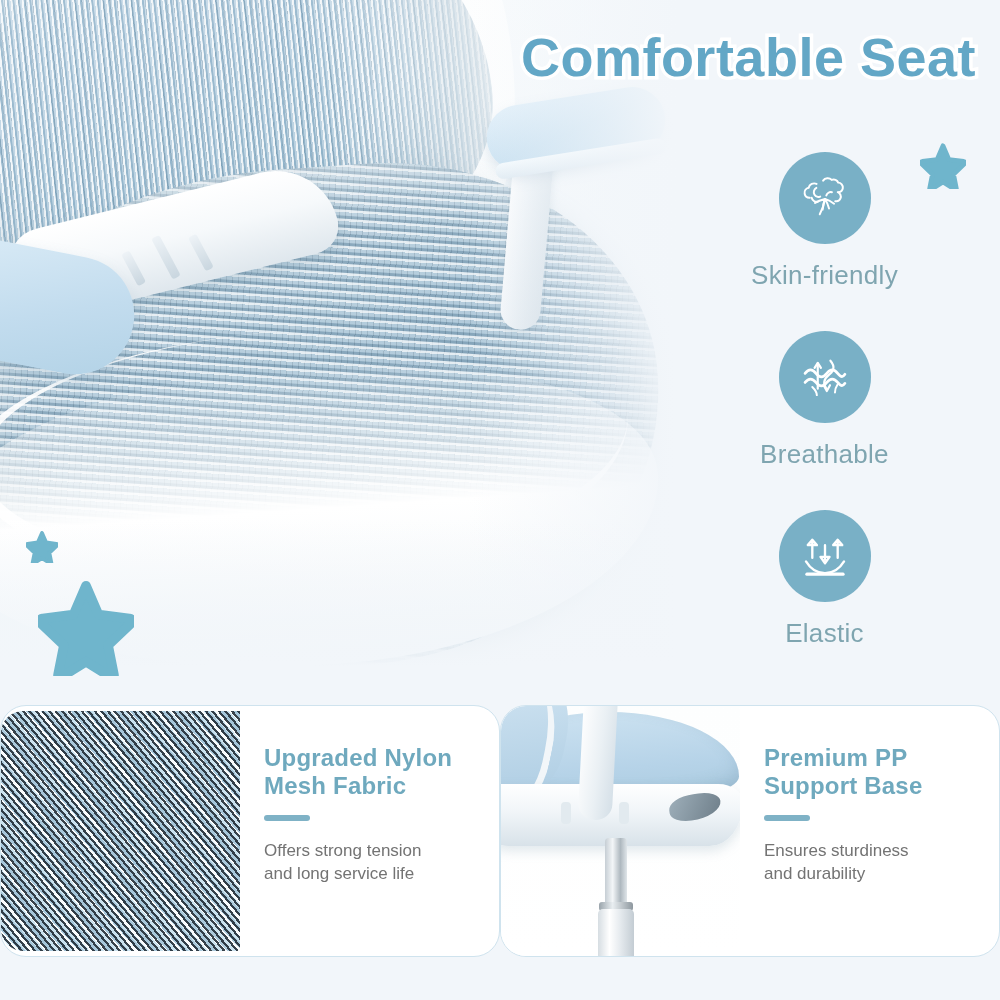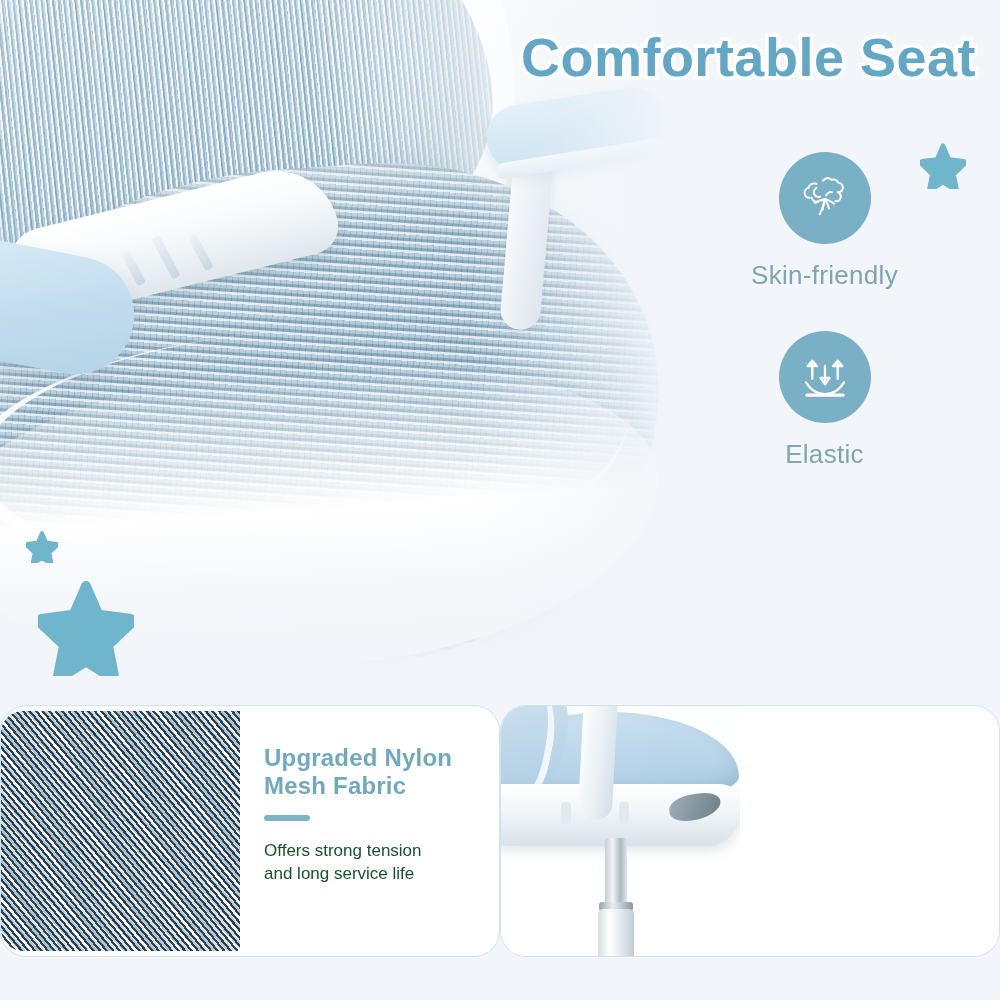--- a/index.html
+++ b/index.html
@@ -185,21 +185,21 @@
     display:flex;
     overflow:hidden;
   }
   .card-media { width:48%; position:relative; overflow:hidden; }
   .card-body { flex:1; padding:38px 20px 0 24px; }
   .card-title {
     font-size:24px; font-weight:bold; line-height:1.18;
     color:#6FA9BE; white-space:pre-line; letter-spacing:.2px;
   }
   .card-rule { width:46px; height:6px; border-radius:3px; background:#7FB2C6; margin:14px 0 18px 0; }
-  .card-desc { font-size:17px; line-height:1.4; color:#14532d; white-space:pre-line; }
+  .card-desc { font-size:17px; line-height:1.4; color:#737373; white-space:pre-line; }
 
   
   .mesh-macro {
     position:absolute; left:0; top:5px; right:-2px; bottom:5px;
     border-radius:22px 0 0 22px;
     background:
       repeating-linear-gradient(50deg,
         rgba(25,35,45,.85) 0px, rgba(25,35,45,.85) 2.2px,
         rgba(255,255,255,0) 2.2px, rgba(255,255,255,0) 5px),
       repeating-linear-gradient(48deg,
@@ -316,20 +316,35 @@
           <path d="M45.6 25.8c2.6 1 4 4.1 2.9 6.7-.9 2.2-3.3 3.4-5.6 2.9"></path>
           <path d="M17.8 31.7c.6 2.9 3.5 4.9 6.4 4.3"></path>
           <path d="M33.4 29.4c.6-2.6 3.4-4.3 6-3.5"></path>
           <path d="M32 33c-4 1-7.8 2.4-10.6 4.2M32 33c3.6 1.2 7 3 9.7 5.1M32 33c-1.5 3.7-2.3 7.6-2.5 11.4M32 33c2 3.2 3.4 6.7 4.3 10.2"></path>
           <path d="M32 33c-.8 5.4-2.6 11-5.6 16.4"></path>
         </svg>
       </div>
       <div class="f-label">Skin-friendly</div>
     </div>
 
+    <div class="feature">
+      <div class="f-circle">
+        <svg width="58" height="58" viewBox="0 0 64 64" fill="none" stroke="#ffffff" stroke-width="3" stroke-linecap="round" stroke-linejoin="round">
+          <path d="M10 28c4-5 8-5 12 0s8 5 12 0 8-5 12 0 6 4 8 1"></path>
+          <path d="M10 38c4-5 8-5 12 0s8 5 12 0 8-5 12 0 6 4 8 1"></path>
+          <path d="M24 45V17" stroke-width="2.4"></path>
+          <path d="M20.5 22 24 16.5 27.5 22" stroke-width="2.4"></path>
+          <path d="M38 14c6 7 3 12-2 16-5 4-7 9-2 16" stroke-width="2.4"></path>
+          <path d="M30.5 41 34 47.5 37.5 41" stroke-width="2.4"></path>
+          <path d="M18 43c3 3 5 6 5 9" stroke-width="2.2"></path>
+          <path d="M46 40c-2 3-3 6-3 9" stroke-width="2.2"></path>
+        </svg>
+      </div>
+      <div class="f-label">Breathable</div>
+    </div>
 
     <div class="feature">
       <div class="f-circle">
         <svg width="58" height="58" viewBox="0 0 64 64" fill="none" stroke="#ffffff" stroke-width="2.6" stroke-linecap="round" stroke-linejoin="round">
           <path d="M18 34V16M18 14l-5 6h10z"></path>
           <path d="M46 34V16M46 14l-5 6h10z"></path>
           <path d="M32 20v16M32 40l-5-7h10z"></path>
           <path d="M11 38c6 10 14 13 21 13s15-3 21-13"></path>
           <path d="M12 52h40" stroke-width="3.4"></path>
         </svg>
@@ -363,17 +378,24 @@
           <div class="bp-base"></div>
           <div class="bp-spine"></div>
           <div class="bp-notch n1"></div>
           <div class="bp-notch n2"></div>
           <div class="bp-vent"></div>
           <div class="bp-cyl-top"></div>
           <div class="bp-cyl-ring"></div>
           <div class="bp-cyl-bot"></div>
         </div>
       </div>
+      <div class="card-body">
+        <div class="card-title">Premium PP
+Support Base</div>
+        <div class="card-rule"></div>
+        <div class="card-desc">Ensures sturdiness
+and durability</div>
+      </div>
     </div>
 
   </div>
 
 </div>
 
 </body></html>

